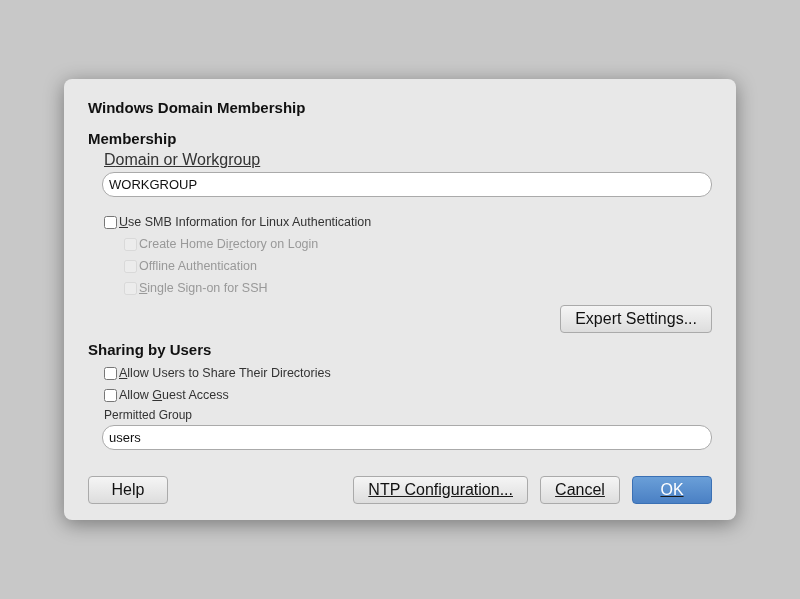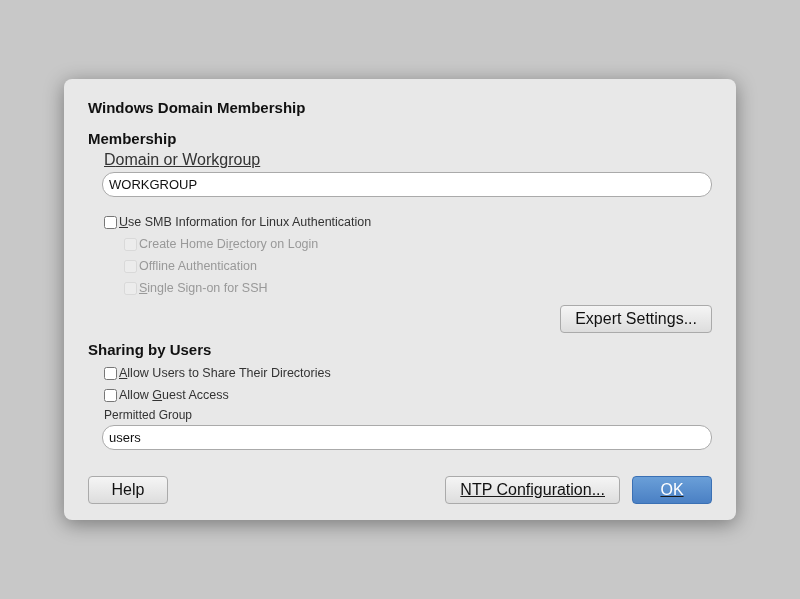--- a/index.html
+++ b/index.html
@@ -265,16 +265,17 @@
 
     </div>
   </div>
 
   <div class="bottom-bar">
     <div>
       <button class="btn">Help</button>
     </div>
     <div class="bottom-right">
       <button class="btn">NTP Configuration...</button>
+      <button class="btn">Cancel</button>
       <button class="btn default">OK</button>
     </div>
   </div>
 </div>
 
 </body></html>

